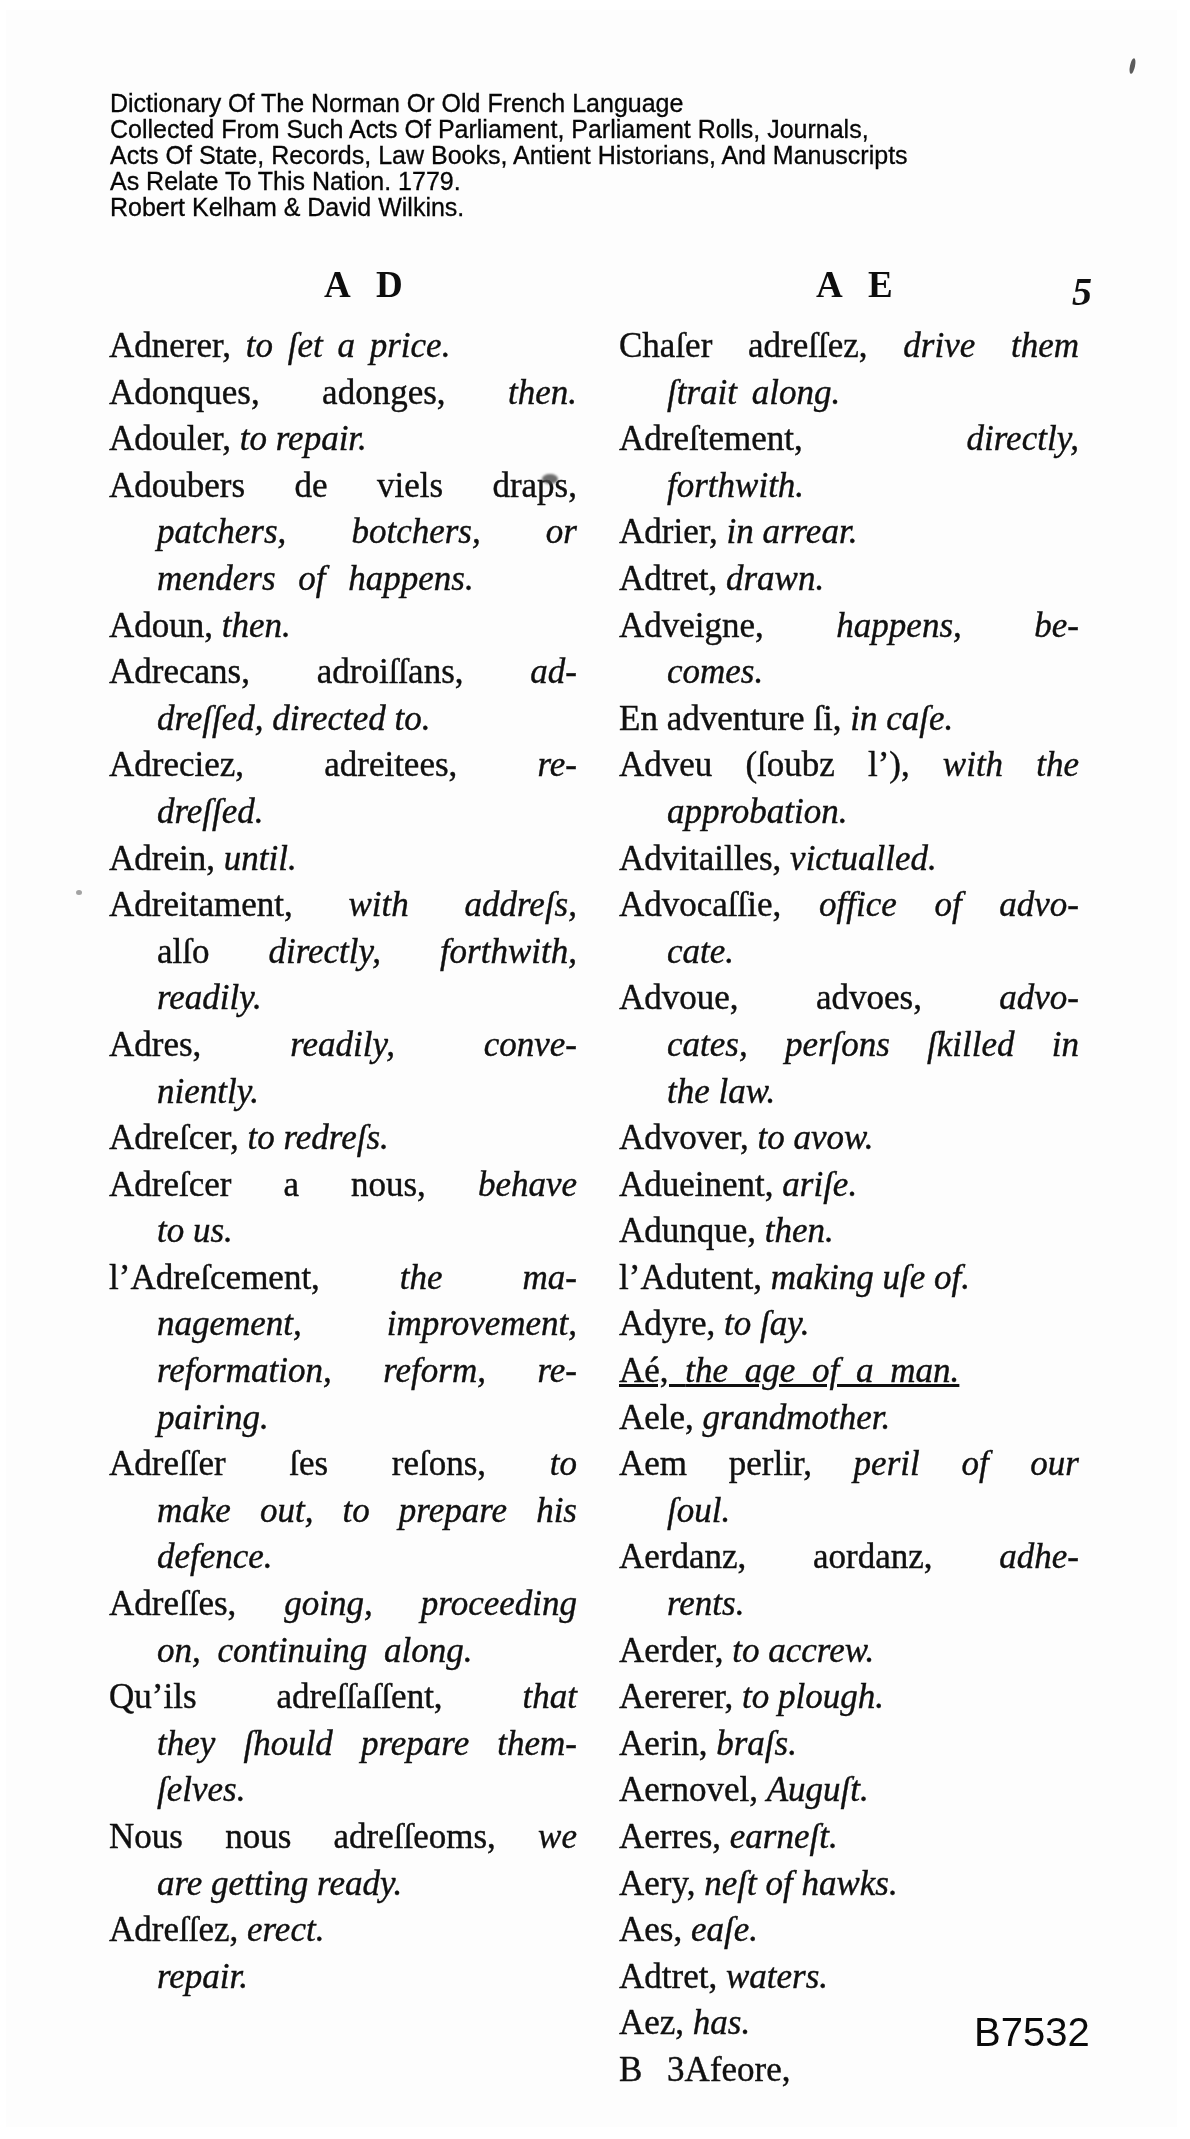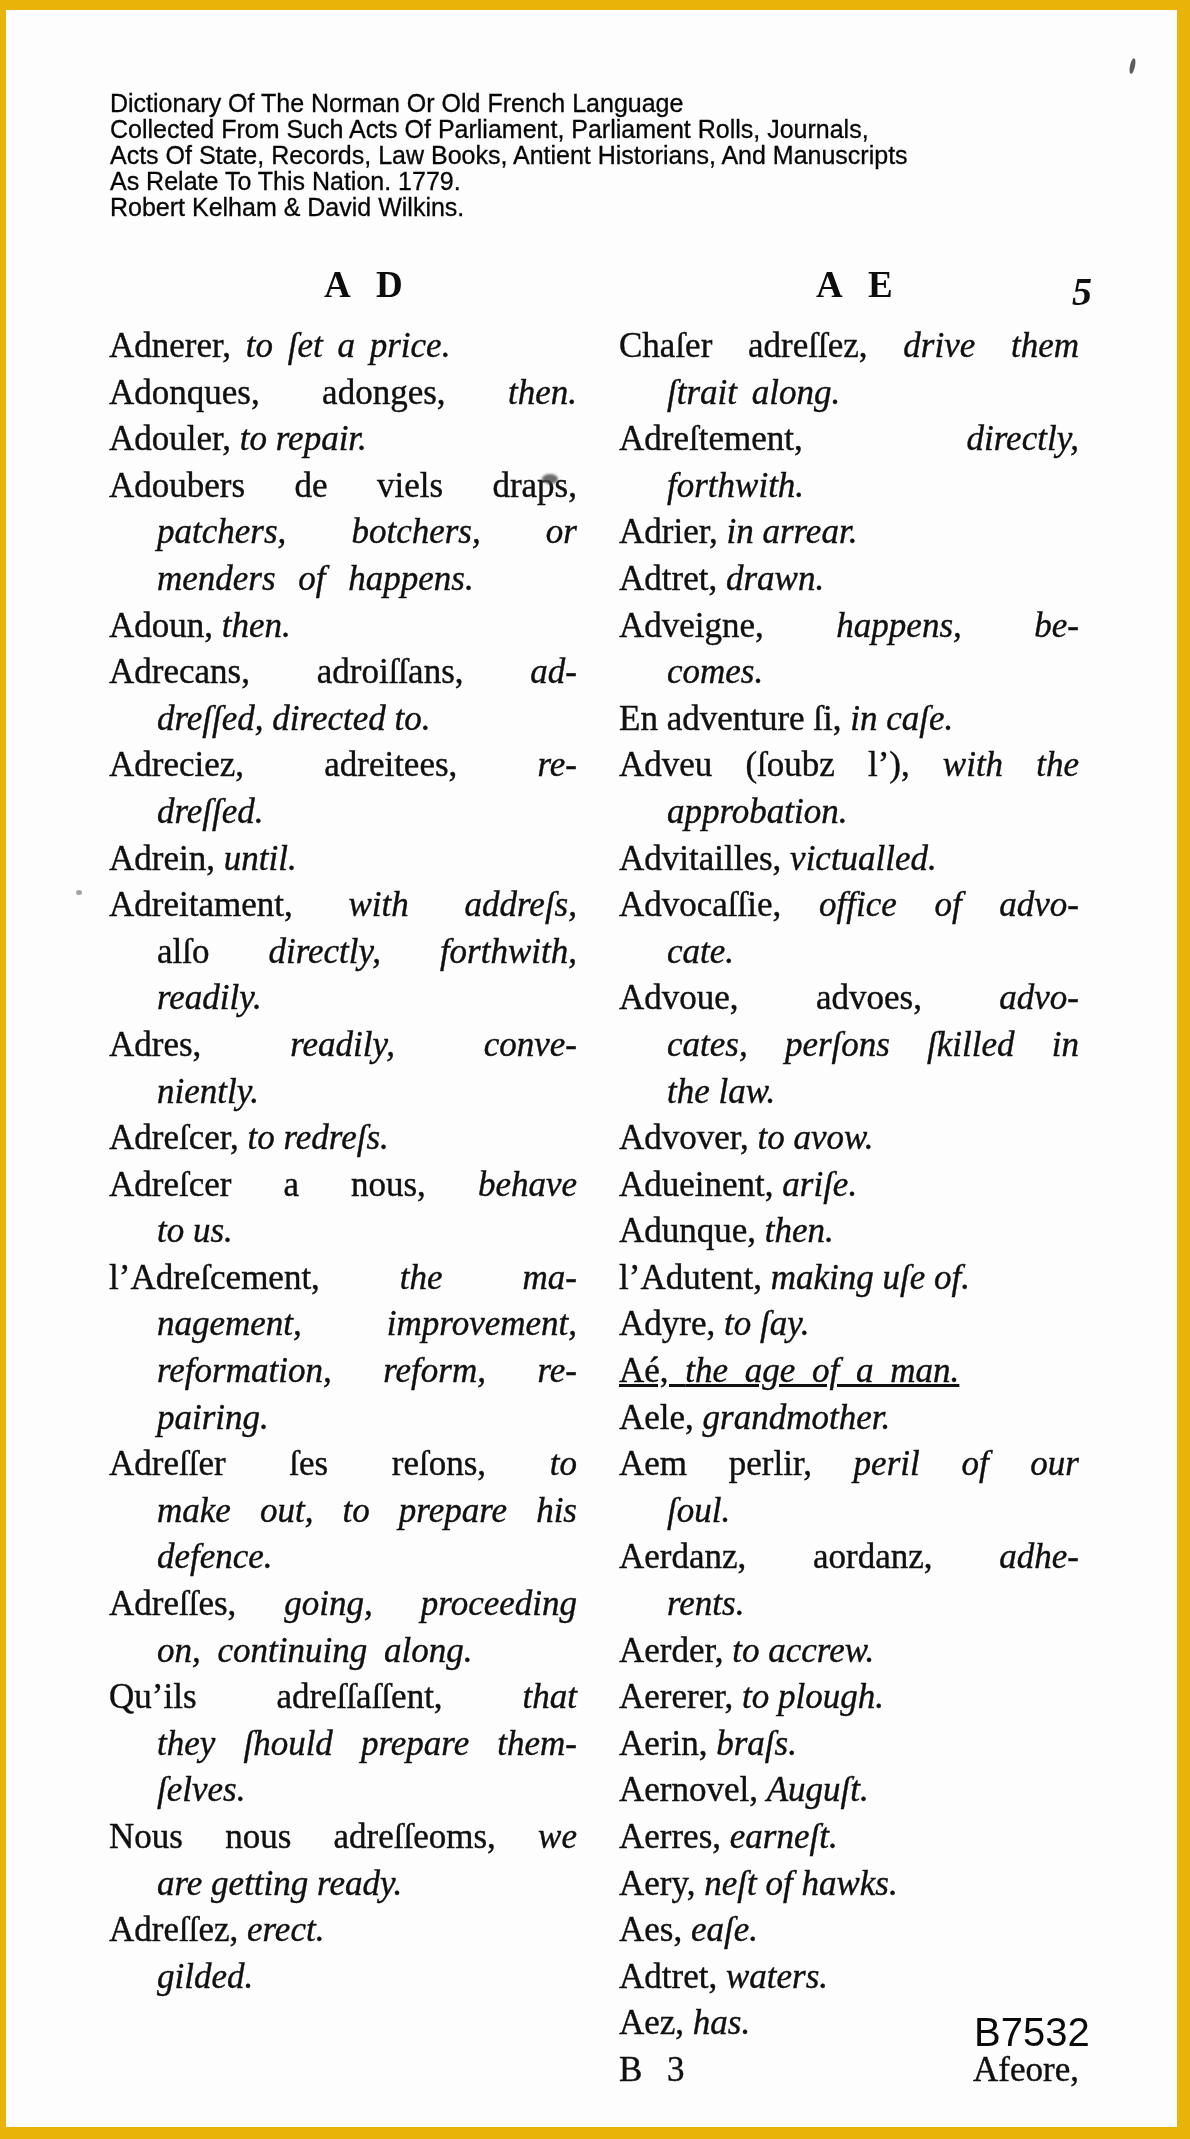--- a/index.html
+++ b/index.html
@@ -1,18 +1,18 @@
 <!DOCTYPE html>
 <html><head>
 <meta charset="utf-8">
 <style>
   html, body { margin: 0; padding: 0; }
   body { width: 1190px; height: 2139px; background: #000; position: relative;
          font-family: "Liberation Serif", serif; }
-  .frame { position: absolute; inset: 0; background: #eab308; }
+  .frame { position: absolute; inset: 0; background: #ffffff; }
   .page  { position: absolute; left: 6px; top: 10px; right: 13px; bottom: 12px;
            background: #fdfdfd; overflow: hidden; }
 
   
   .caption { position: absolute; left: 104px; top: 80px; width: 1020px;
              font-family: "Liberation Sans", sans-serif; font-size: 25px;
              line-height: 26px; color: #060606; -webkit-text-stroke: 0.3px #060606; }
 
   
   .colhead { position: absolute; top: 253px; font-size: 37px; font-weight: 700;
@@ -29,21 +29,21 @@
   .col-left  { left: 103px; width: 468px; }
   .col-right { left: 613px; width: 460px; }
 
   .entry-line { text-align: left; }
   .entry-line.just { text-align: justify; text-align-last: justify; }
   .entry-line.indent { padding-left: 48px; }
   .it { font-style: italic; }
   .ro { font-style: normal; }
 
   
-  .sigline { display: flex; justify-content: space-between; line-height: 46.6px; }
+  .sigline { display: flex; line-height: 46.6px; }
   .sigmark { word-spacing: 16px; }
 
   
   .shelfmark { position: absolute; left: 968px; top: 2000px;
                font-family: "Liberation Sans", sans-serif; font-size: 40px;
                color: #0a0a0a; }
 
   
   .speck { position: absolute; background: #4a4a4a; border-radius: 50%; opacity: .8; }
   .speck1 { left: 536px; top: 464px; width: 16px; height: 10px; filter: blur(1px); }
@@ -98,21 +98,21 @@
           <div class="entry-line indent just"><span class="it">make out, to prepare his</span></div>
           <div class="entry-line indent"><span class="it">defence.</span></div>
           <div class="entry-line just"><span class="ro">Adreſſes, </span><span class="it">going, proceeding</span></div>
           <div class="entry-line indent" style="word-spacing: 8px;"><span class="it">on, continuing along.</span></div>
           <div class="entry-line just"><span class="ro">Qu’ils adreſſaſſent, </span><span class="it">that</span></div>
           <div class="entry-line indent just"><span class="it">they ſhould prepare them-</span></div>
           <div class="entry-line indent"><span class="it">ſelves.</span></div>
           <div class="entry-line just"><span class="ro">Nous nous adreſſeoms, </span><span class="it">we</span></div>
           <div class="entry-line indent"><span class="it">are getting ready.</span></div>
           <div class="entry-line"><span class="ro">Adreſſez, </span><span class="it">erect.</span></div>
-          <div class="entry-line indent"><span class="it">gilded.</span></div>
+          <div class="entry-line indent"><span class="it">repair.</span></div>
         </div>
     </div>
 
     <div class="col col-right">
       <div id="col-right-lines">
           <div class="entry-line just"><span class="ro">Chaſer adreſſez, </span><span class="it">drive them</span></div>
           <div class="entry-line indent" style="word-spacing: 6px;"><span class="it">ſtrait along.</span></div>
           <div class="entry-line just"><span class="ro">Adreſtement, </span><span class="it">directly,</span></div>
           <div class="entry-line indent"><span class="it">forthwith.</span></div>
           <div class="entry-line"><span class="ro">Adrier, </span><span class="it">in arrear.</span></div>

